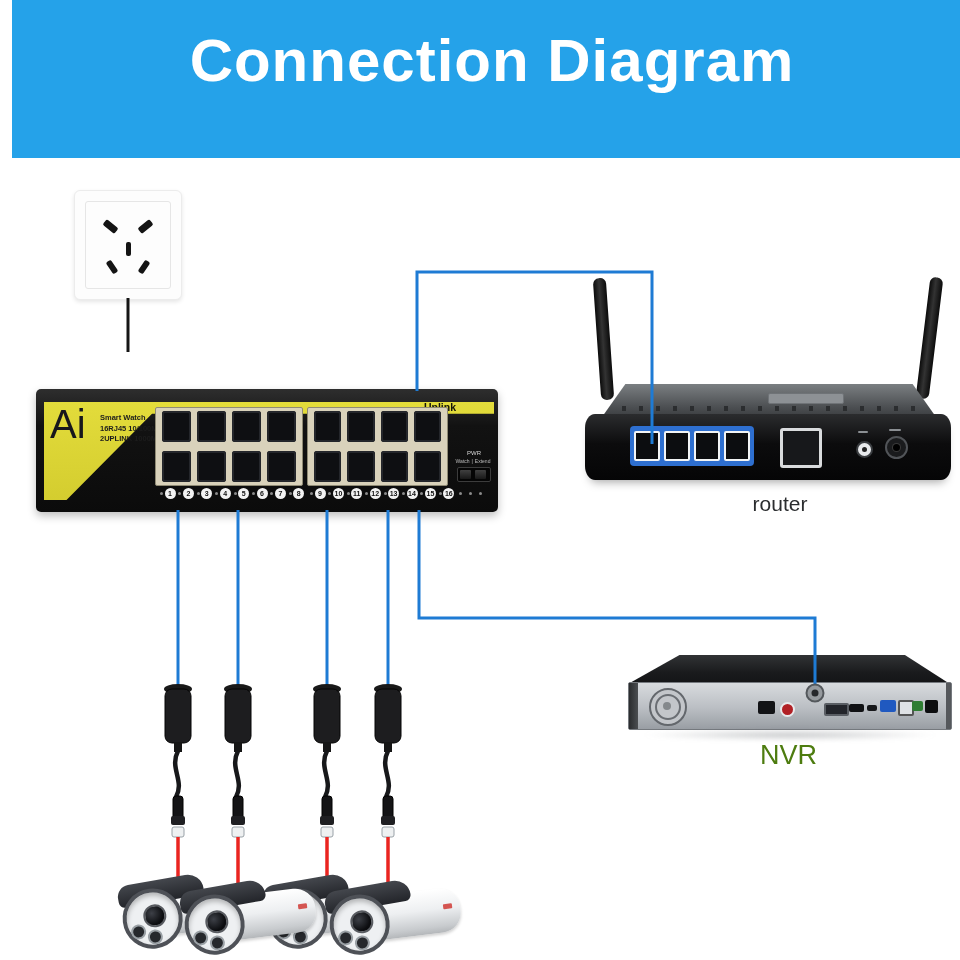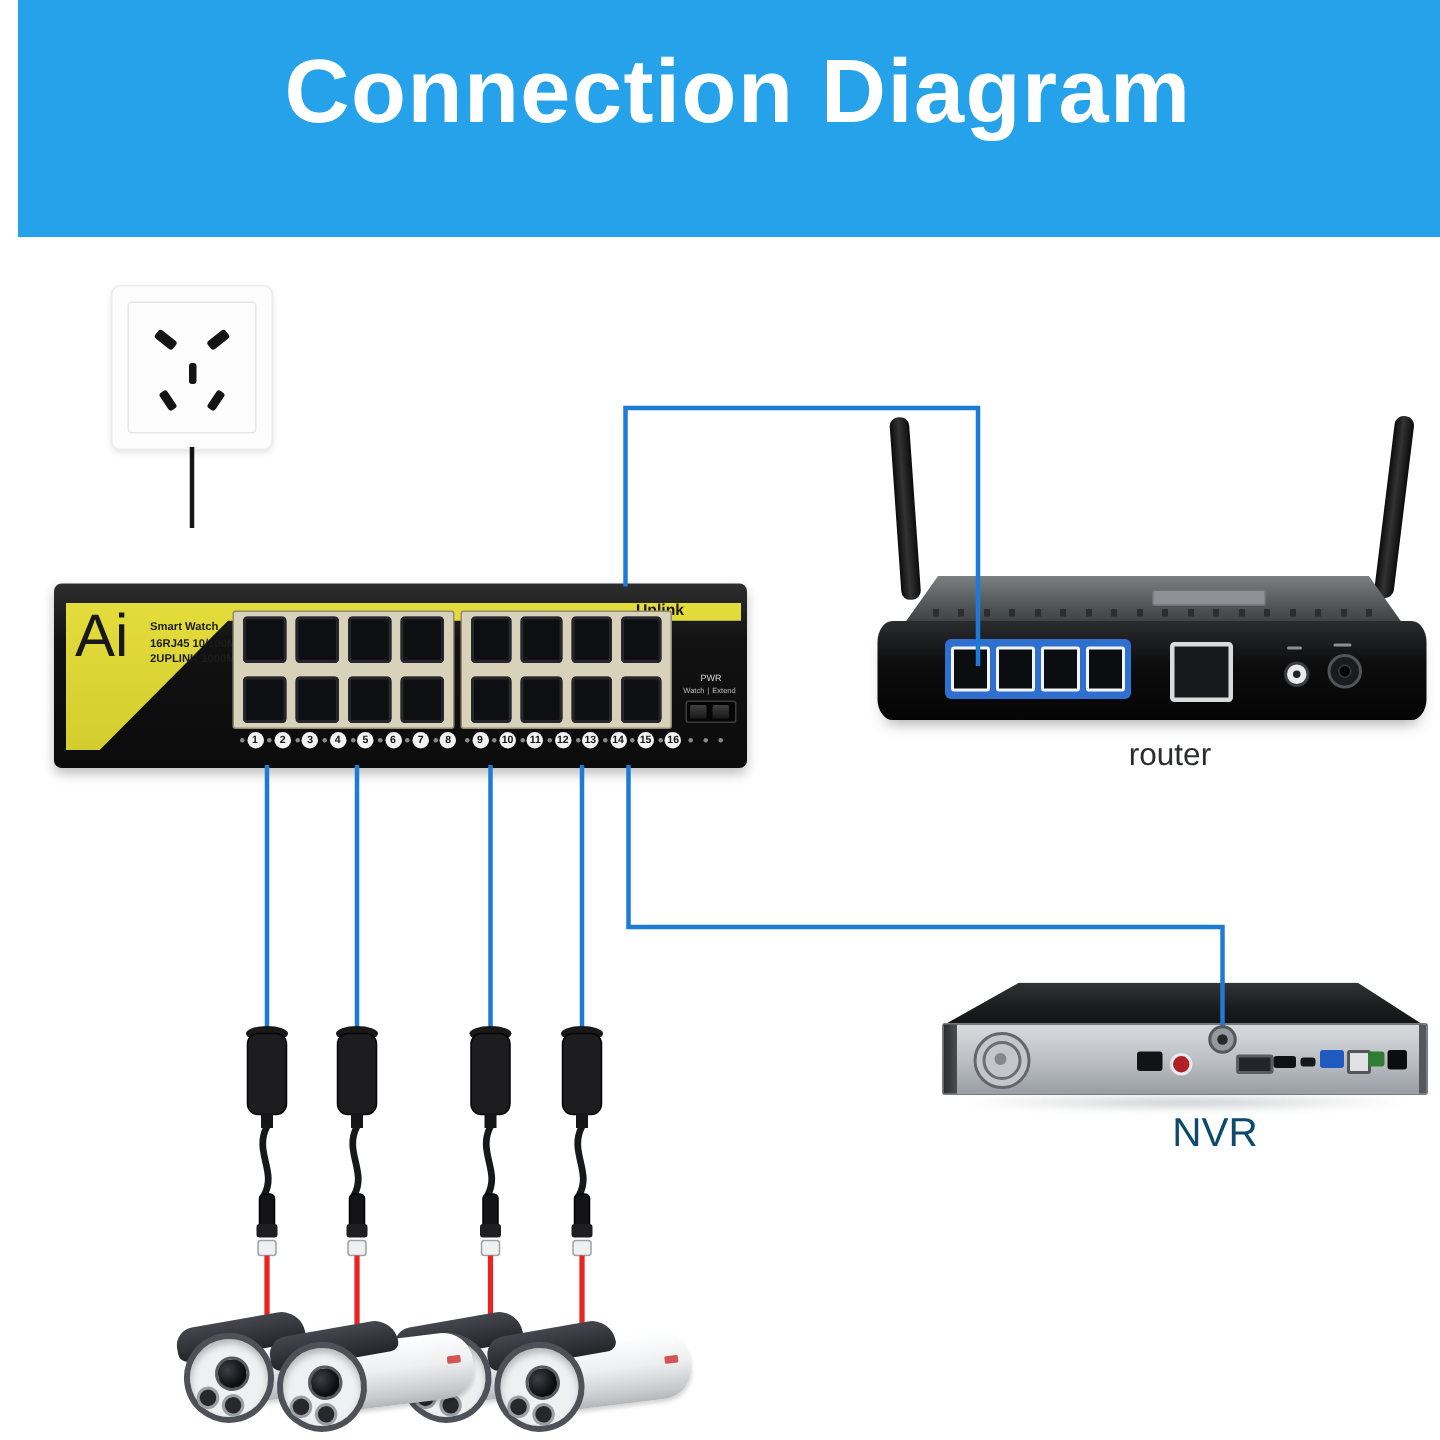--- a/index.html
+++ b/index.html
@@ -90,22 +90,22 @@
               background:linear-gradient(90deg,#2a2c2e,#4b4e51);}
   .nvr-edge-r{position:absolute;right:0;top:0;width:5px;height:100%;background:#55585c;}
   .nvr-fan{position:absolute;left:20px;top:5px;width:34px;height:34px;border-radius:50%;
            border:2px solid #63676c;background:#c3c6ca;}
   .nvr-fan::before{content:"";position:absolute;left:4px;top:4px;width:22px;height:22px;border-radius:50%;
            border:2px solid #6a6e73;}
   .nvr-fan::after{content:"";position:absolute;left:12px;top:12px;width:8px;height:8px;border-radius:50%;background:#84888c;}
   .nvr-port{position:absolute;}
   .nvr-shadow{position:absolute;left:640px;top:729px;width:300px;height:12px;
               background:radial-gradient(ellipse at center,rgba(110,115,120,.38),transparent 70%);filter:blur(2px);}
-  .nvr-label{position:absolute;left:760px;top:740px;width:100px;text-align:center;
-             font-size:27px;font-weight:500;color:#0c4a6e;}
+  .nvr-label{position:absolute;left:760px;top:740px;width:100px;text-align:left;
+             font-size:27px;font-weight:500;color:#4d7c0f;}
 
   
   #cables{position:absolute;left:0;top:0;width:960px;height:960px;z-index:3;pointer-events:none;}
 
   
   .cam{position:absolute;width:140px;height:66px;transform:rotate(-7deg);}
   .cam-body{position:absolute;left:28px;top:10px;width:106px;height:44px;border-radius:8px 20px 20px 8px;
             background:linear-gradient(180deg,#ffffff,#edeff1 45%,#c8cbce 85%,#b4b7ba);
             box-shadow:0 2px 3px rgba(0,0,0,.18);}
   .cam-visor{position:absolute;left:0;top:-2px;width:86px;height:22px;border-radius:12px 16px 6px 6px;

